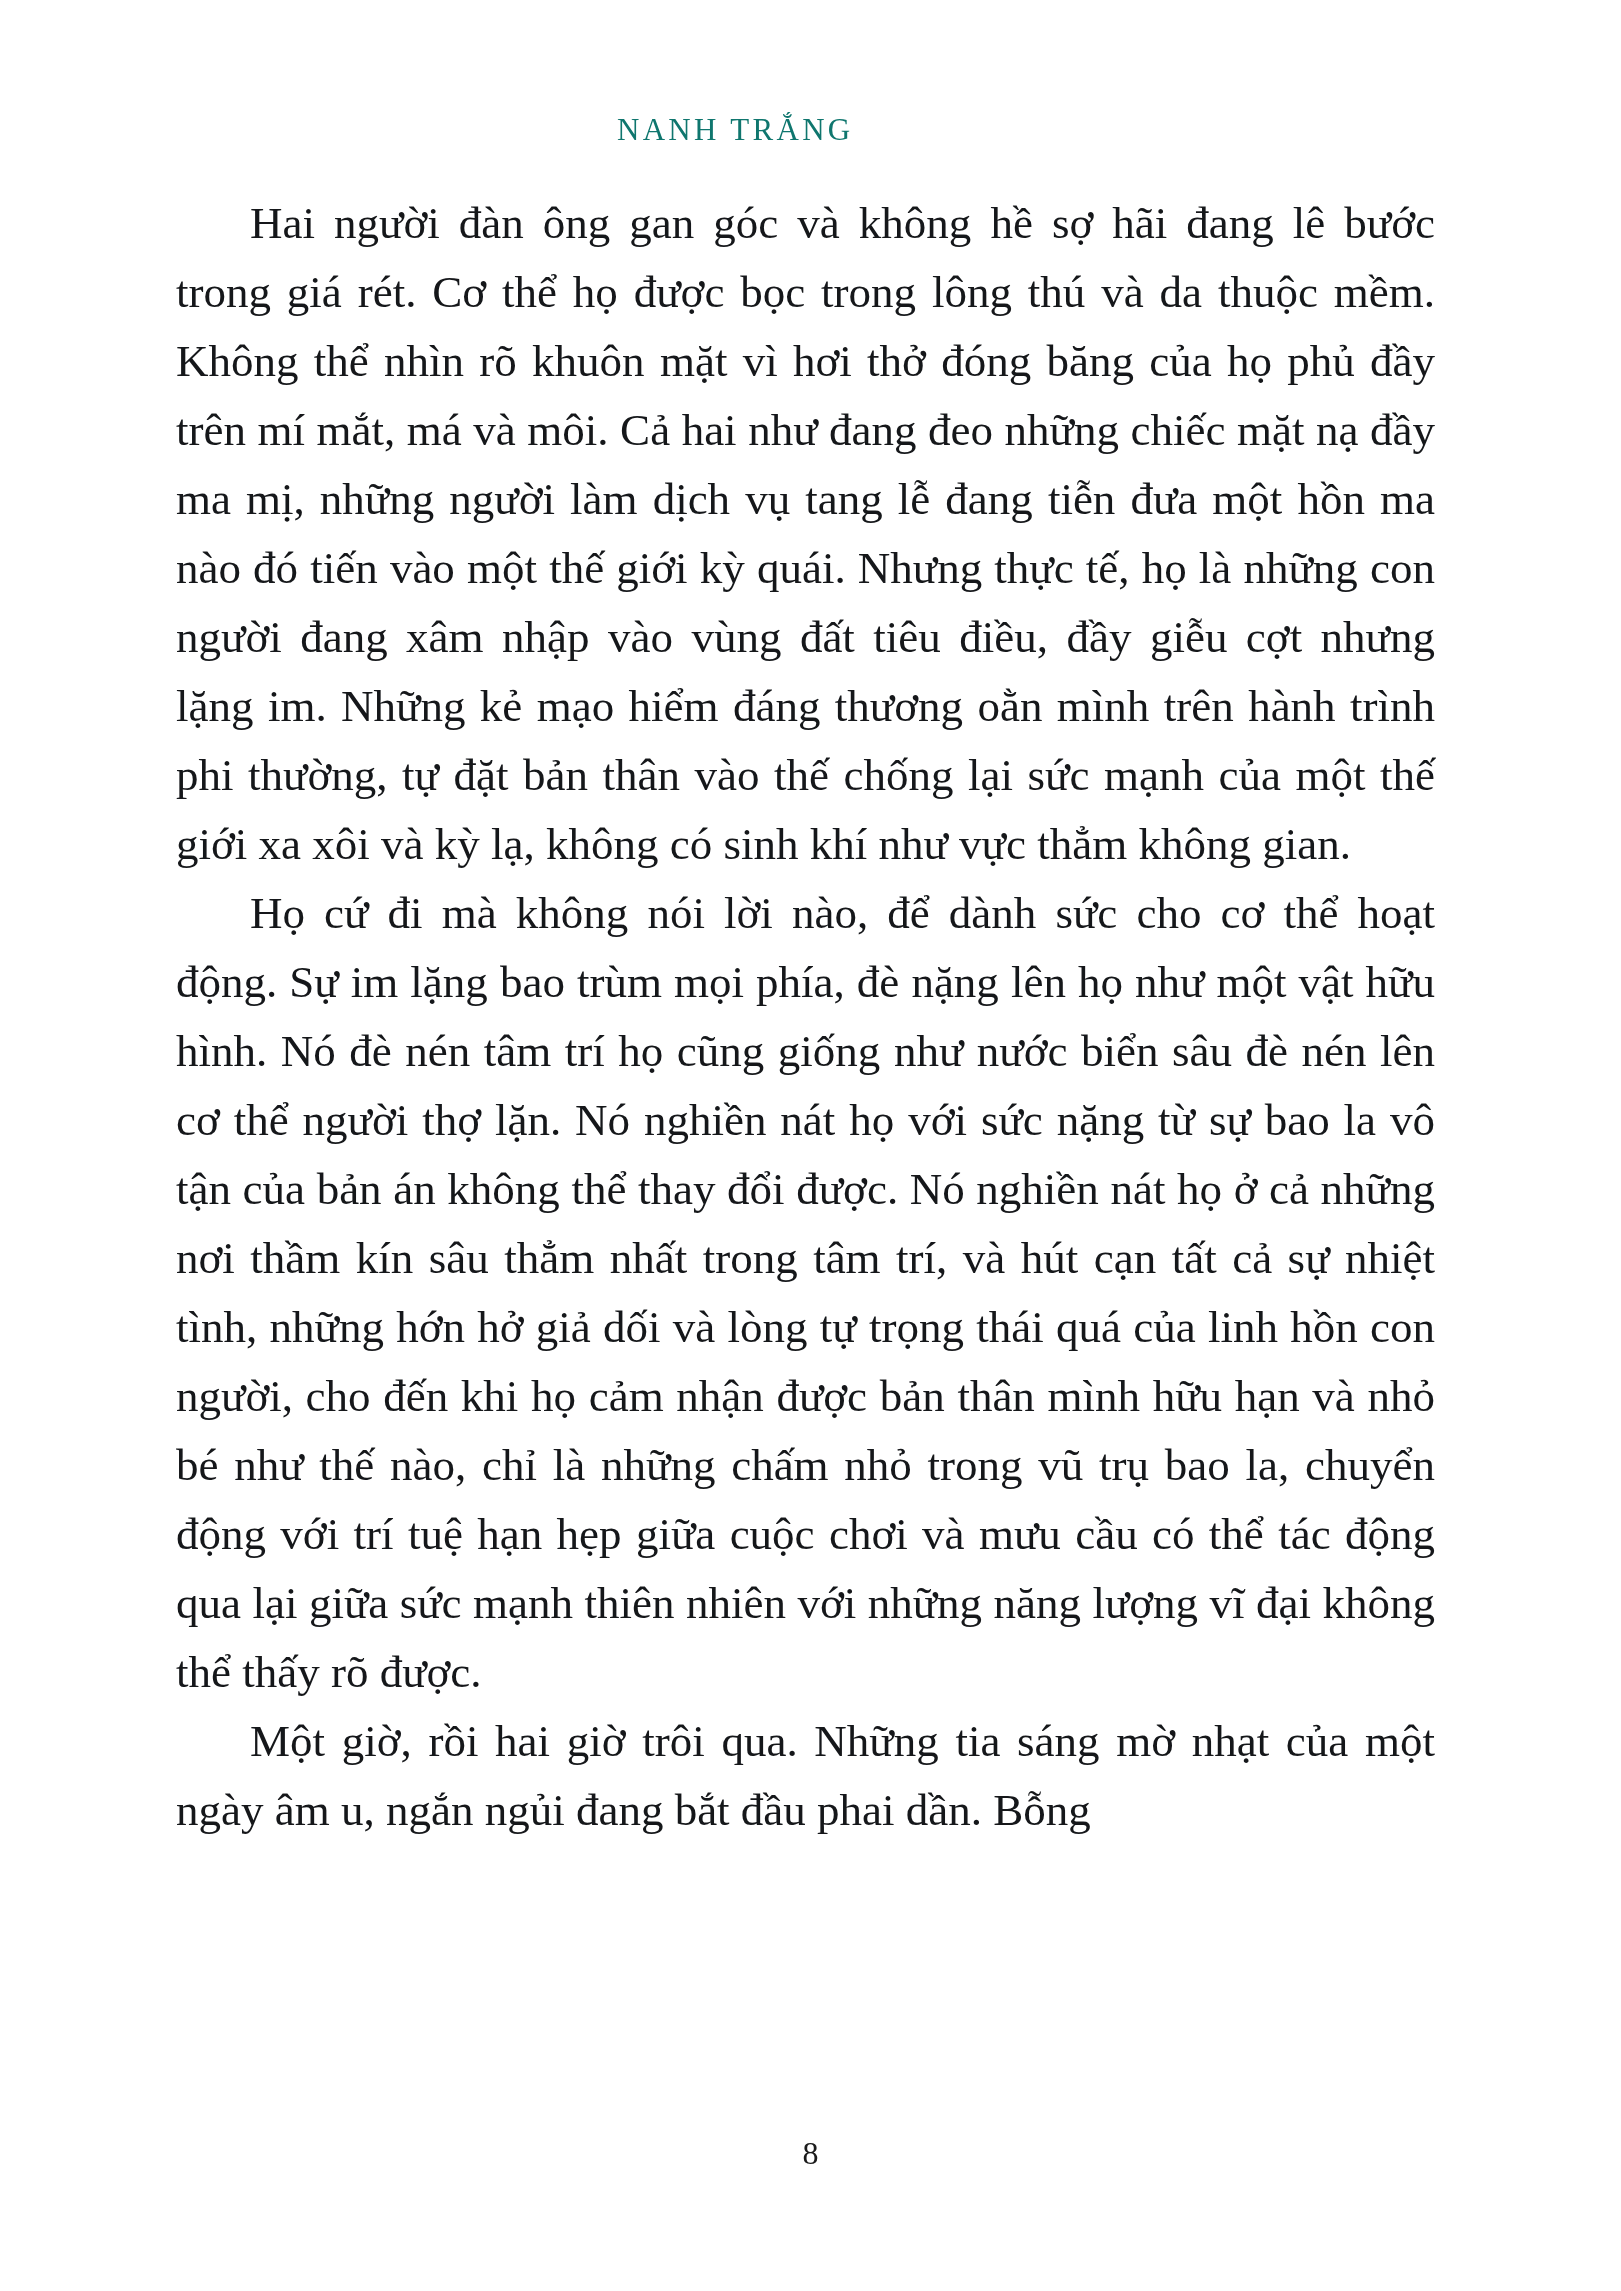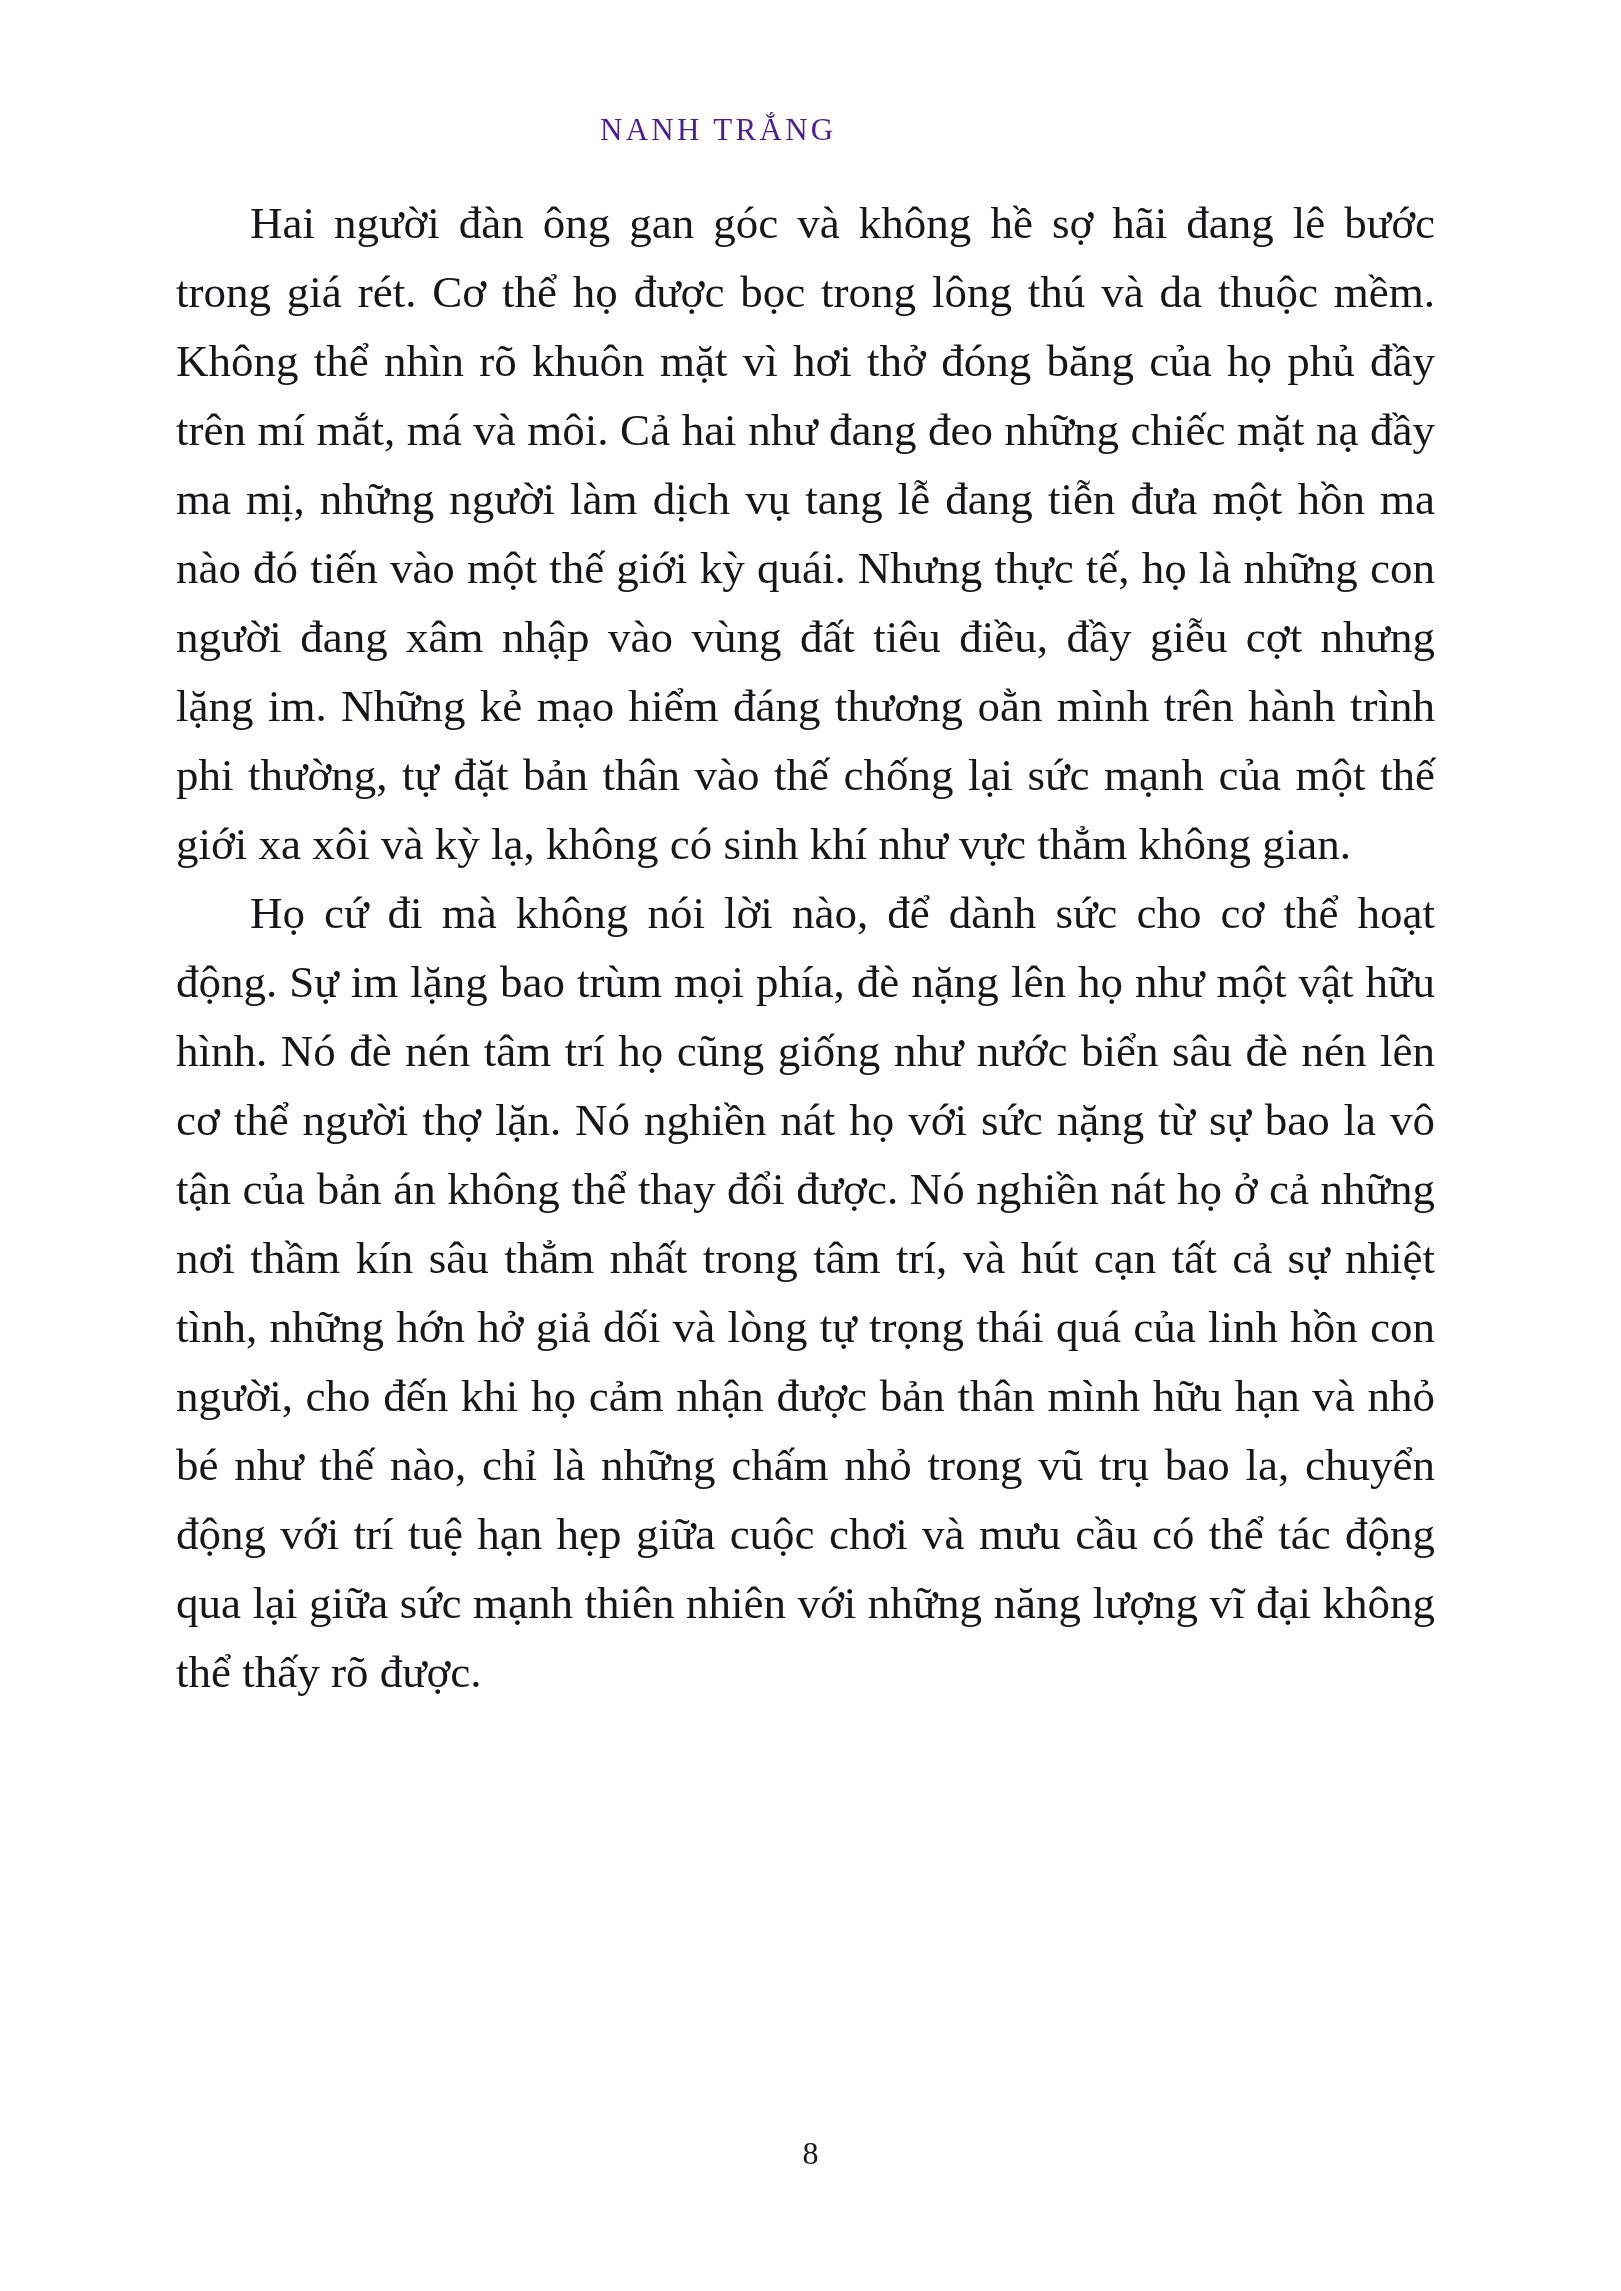--- a/index.html
+++ b/index.html
@@ -15,25 +15,25 @@
     background: #ffffff;
     margin: 0 auto;
     box-sizing: border-box;
     font-family: "Liberation Serif", "DejaVu Serif", serif;
     color: #1a1a1a;
     overflow: hidden;
   }
   .running-head {
     position: absolute;
     top: 112px;
-    left: 600px;
+    left: 617px;
     font-family: "Liberation Serif", "DejaVu Serif", serif;
     font-size: 31px;
     letter-spacing: 3.3px;
-    color: #4c1d95;
+    color: #0f766e;
     text-transform: uppercase;
     white-space: nowrap;
   }
   .body-text {
     position: absolute;
     top: 189px;
     left: 176px;
     width: 1259px;
     font-size: 45px;
     line-height: 69px;
@@ -61,18 +61,19 @@
 </head>
 <body>
 
 <div class="page">
 
   <div class="running-head">NANH TRẮNG</div>
 
   <div class="body-text">
     <p>Hai người đàn ông gan góc và không hề sợ hãi đang lê bước trong giá rét. Cơ thể họ được bọc trong lông thú và da thuộc mềm. Không thể nhìn rõ khuôn mặt vì hơi thở đóng băng của họ phủ đầy trên mí mắt, má và môi. Cả hai như đang đeo những chiếc mặt nạ đầy ma mị, những người làm dịch vụ tang lễ đang tiễn đưa một hồn ma nào đó tiến vào một thế giới kỳ quái. Nhưng thực tế, họ là những con người đang xâm nhập vào vùng đất tiêu điều, đầy giễu cợt nhưng lặng im. Những kẻ mạo hiểm đáng thương oằn mình trên hành trình phi thường, tự đặt bản thân vào thế chống lại sức mạnh của một thế giới xa xôi và kỳ lạ, không có sinh khí như vực thẳm không gian.</p>
     <p>Họ cứ đi mà không nói lời nào, để dành sức cho cơ thể hoạt động. Sự im lặng bao trùm mọi phía, đè nặng lên họ như một vật hữu hình. Nó đè nén tâm trí họ cũng giống như nước biển sâu đè nén lên cơ thể người thợ lặn. Nó nghiền nát họ với sức nặng từ sự bao la vô tận của bản án không thể thay đổi được. Nó nghiền nát họ ở cả những nơi thầm kín sâu thẳm nhất trong tâm trí, và hút cạn tất cả sự nhiệt tình, những hớn hở giả dối và lòng tự trọng thái quá của linh hồn con người, cho đến khi họ cảm nhận được bản thân mình hữu hạn và nhỏ bé như thế nào, chỉ là những chấm nhỏ trong vũ trụ bao la, chuyển động với trí tuệ hạn hẹp giữa cuộc chơi và mưu cầu có thể tác động qua lại giữa sức mạnh thiên nhiên với những năng lượng vĩ đại không thể thấy rõ được.</p>
+    <p class="last-line-left">Một giờ, rồi hai giờ trôi qua. Những tia sáng mờ nhạt của một ngày âm u, ngắn ngủi đang bắt đầu phai dần. Bỗng</p>
   </div>
 
   <div class="folio">8</div>
 
 </div>
 
 
 </body></html>

